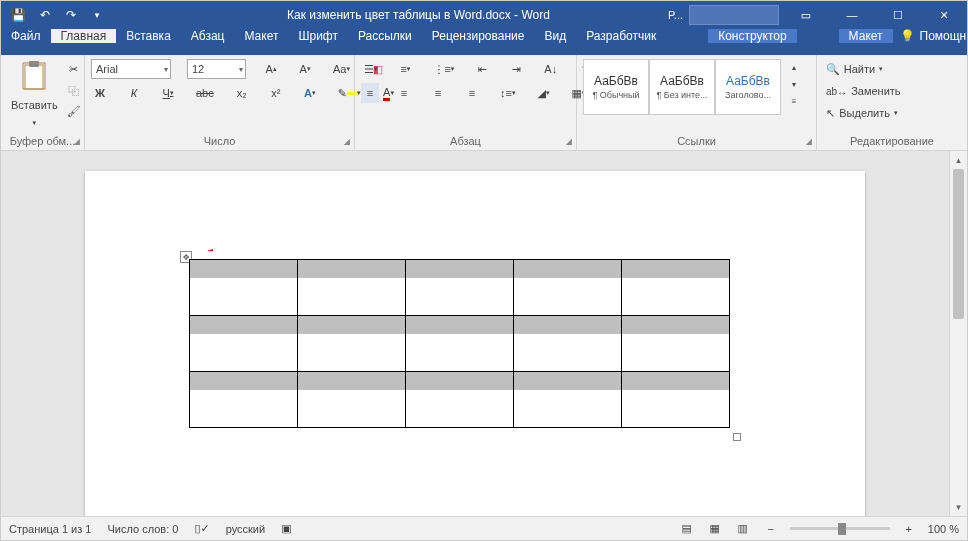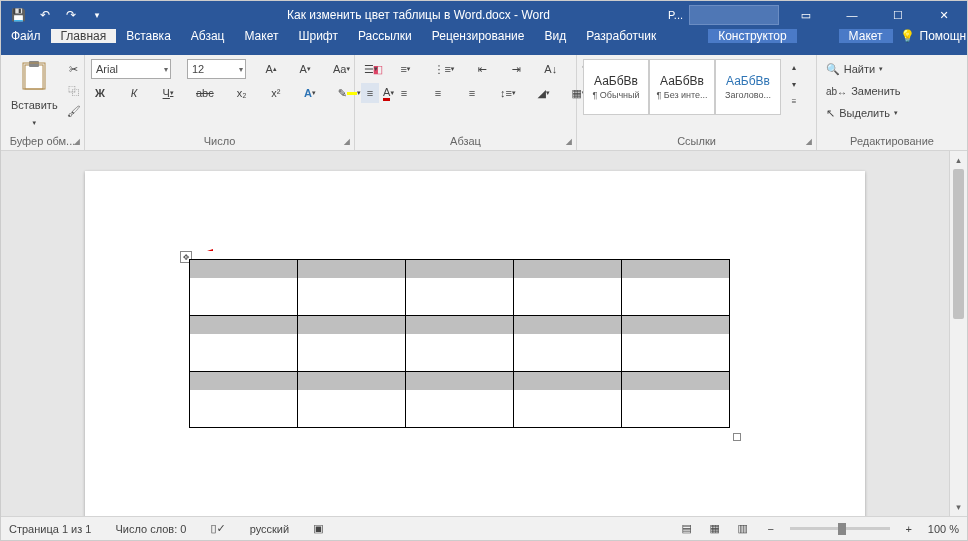--- a/index.html
+++ b/index.html
@@ -39,21 +39,21 @@
 .arrow .line{stroke:#d00; stroke-width:3;}
 .arrow .head{fill:#d00;}
 .move-handle{position:absolute; top:80px; left:95px; width:12px; height:12px; border:1px solid #888; background:#fff; font-size:8px; display:flex; align-items:center; justify-content:center; color:#555;}
 .tbl { position:absolute; top:88px; left:104px; border-collapse:collapse;}
 .tbl td { border:1px solid #000; width:108px; height:56px; padding:0; vertical-align:top;}
 .tbl td .shade{background:#bfbfbf; height:18px; width:100%;}
 .scroll { position:absolute; right:0; top:150px; bottom:24px; width:18px; background:#f1f1f1; border-left:1px solid #d4d4d4; display:flex; flex-direction:column;}
 .scroll .arr{height:18px; display:flex; align-items:center; justify-content:center; font-size:9px; color:#666; cursor:pointer;}
 .scroll .track{flex:1; position:relative;}
 .scroll .thumb{position:absolute; left:3px; right:3px; top:0; height:150px; background:#c1c1c1; border-radius:2px;}
-.statusbar { position:absolute; bottom:0; left:0; right:0; height:24px; background:#f1f1f1; border-top:1px solid #d4d4d4; display:flex; align-items:center; font-size:11px; color:#444; padding:0 8px; gap:24px;}
+.statusbar { position:absolute; bottom:0; left:0; right:0; height:24px; background:#f1f1f1; border-top:1px solid #d4d4d4; display:flex; align-items:center; font-size:11px; color:#444; padding:0 8px; gap:16px;}
 .statusbar .right{margin-left:auto; display:flex; align-items:center; gap:10px;}
 .slider{width:100px; height:3px; background:#ccc; position:relative;}
 .slider .knob{position:absolute; top:-4px; left:48px; width:8px; height:12px; background:#888;}
 svg { display:block; }
 .ico { font-size:12px; }
 </style>
 </head>
 <body>
 
 <div class="titlebar">

